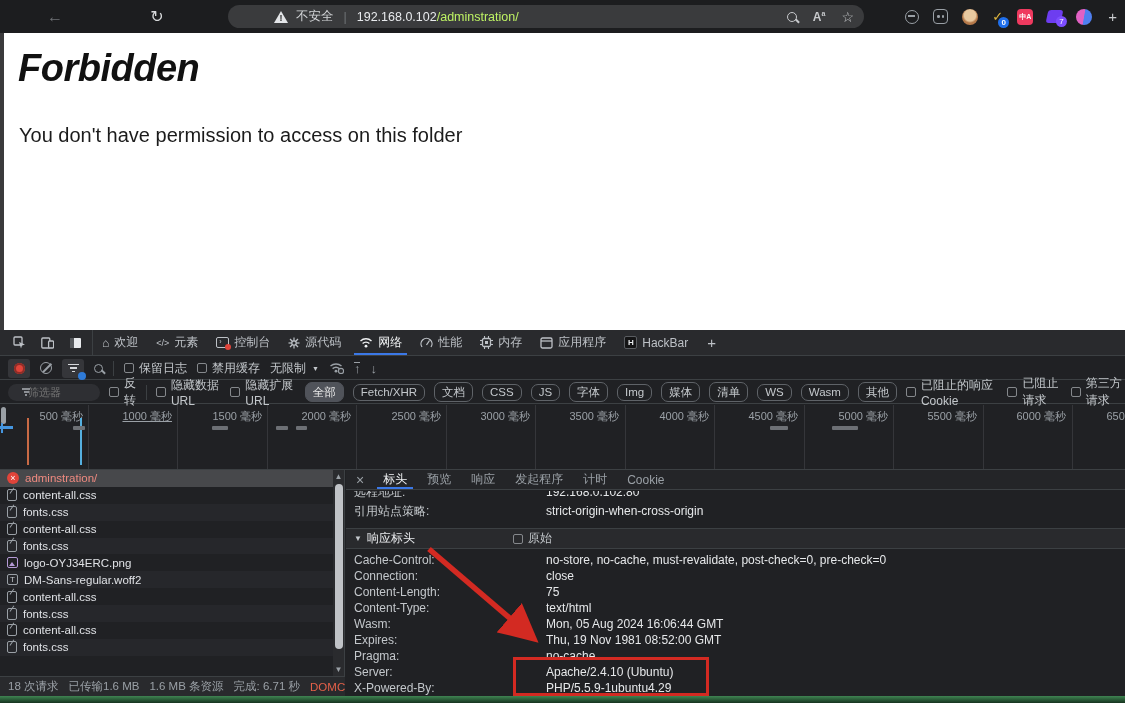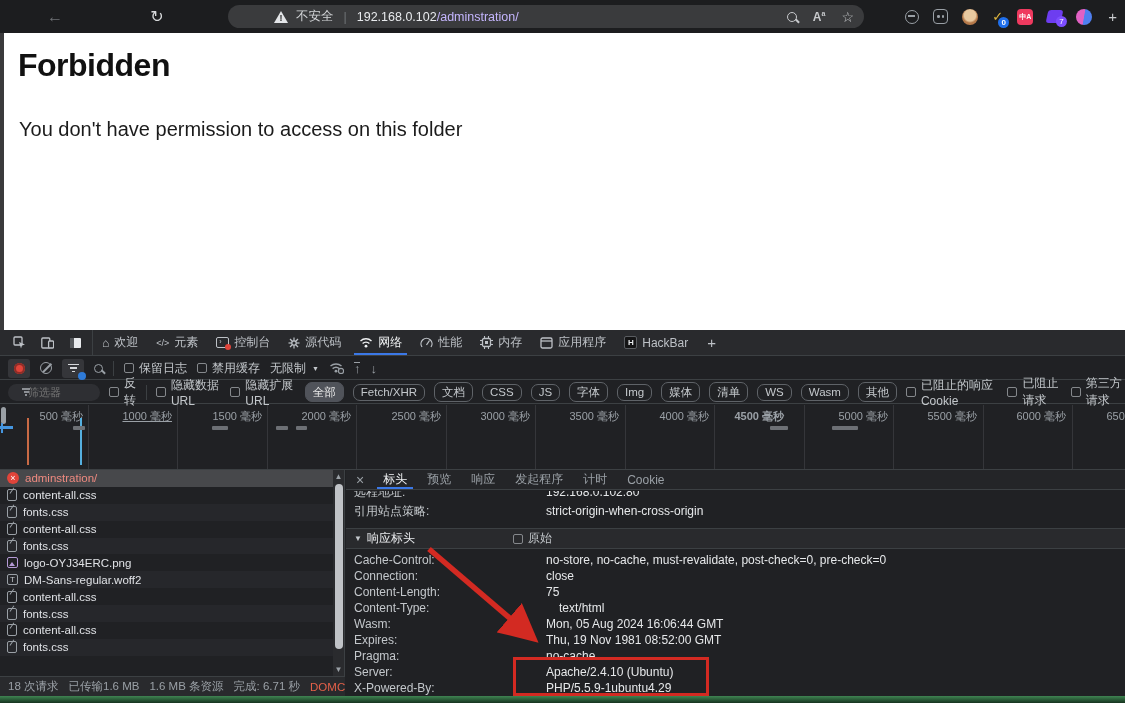--- a/index.html
+++ b/index.html
@@ -10,21 +10,21 @@
   .browser-bar { position:absolute; left:0; top:0; width:1125px; height:33px; background:#1c1d1f; display:flex; align-items:center; }
   .nav-btn { width:26px; height:26px; display:flex; align-items:center; justify-content:center; font-size:16px; border-radius:5px; }
   .back { color:#6f7276; margin-left:42px; }
   .reload { color:#d6d8da; margin-left:76px; }
   .url-pill { position:absolute; left:228px; top:5px; width:636px; height:23px; background:#3a3b3d; border-radius:12px; display:flex; align-items:center; color:#cfd1d4; font-size:12.5px; }
   .warn-tri { width:0; height:0; border-left:7px solid transparent; border-right:7px solid transparent; border-bottom:12px solid #e3e5e8; position:relative; margin-left:46px; }
   .warn-tri i { position:absolute; left:-1.5px; top:2px; font-style:normal; color:#2b2b2b; font-size:9px; font-weight:bold; }
   .sec-label { margin-left:8px; color:#d2d4d7; }
   .pill-sep { color:#6f7276; margin:0 10px; }
   .host { color:#e8eaed; }
-  .path { color:#c4b5fd; }
+  .path { color:#bef264; }
   .pill-icons { position:absolute; right:10px; top:0; height:23px; display:flex; align-items:center; gap:16px; }
   .mag { width:10px; height:10px; border:1.6px solid #c7c9cc; border-radius:50%; position:relative; }
   .mag:after { content:""; position:absolute; width:5px; height:1.6px; background:#c7c9cc; transform:rotate(45deg); right:-4.5px; bottom:-1.5px; }
   .readaloud { color:#c7c9cc; font-size:12px; font-weight:bold; }
   .readaloud sup { font-size:7px; }
   .star { color:#c7c9cc; font-size:14px; }
   .ext-area { position:absolute; right:0; top:0; height:33px; display:flex; align-items:center; gap:14px; padding-right:8px; }
   .blockicon { width:14px; height:14px; border:1.6px solid #9aa0a6; border-radius:50%; position:relative; }
   .blockicon:after { content:""; position:absolute; left:2px; top:4.6px; width:6.5px; height:1.6px; background:#9aa0a6; }
   .extsq { width:15px; height:15px; border:1.6px solid #9aa0a6; border-radius:4px; display:flex; align-items:center; justify-content:center; gap:2px; }
@@ -33,21 +33,21 @@
   .badge { position:absolute; right:-6px; bottom:-4px; min-width:11px; height:11px; background:#1f6feb; border-radius:6px; color:#fff; font-size:8px; display:flex; align-items:center; justify-content:center; padding:0 2px; }
   .chk-ext { position:relative; color:#e0b73f; font-size:13px; font-weight:bold; }
   .trans-ext { width:16px; height:16px; background:#ef3a5f; border-radius:4px; color:#fff; font-size:7px; font-weight:bold; display:flex; align-items:center; justify-content:center; }
   .purple-ext { position:relative; width:15px; height:13px; background:#6d3df0; border-radius:3px; transform:skewX(-12deg); }
   .purple-ext .badge { background:#7c4dff; transform:skewX(12deg); }
   .brain-ext { width:16px; height:16px; border-radius:50%; background:linear-gradient(100deg,#e161c4 0 48%,#4f7ff0 52% 100%); }
   .split-plus { color:#c7c9cc; font-size:15px; margin-left:2px; }
 
   
   .page { position:absolute; left:0; top:33px; width:1125px; height:297px; background:#ffffff; border-left:4px solid #3a3a3c; }
-  .page h1 { font-size:32px; font-weight:700; color:#111; margin:14px 0 0 14px; letter-spacing:-0.5px; }
+  .page h1 { font-size:38px; font-weight:700; color:#111; margin:14px 0 0 14px; letter-spacing:-0.5px;font-style:italic; }
   .page p { font-size:20px; color:#1b1b1b; margin:34px 0 0 15px; }
 
   
   .devtools { position:absolute; left:0; top:330px; width:1125px; height:366px; background:#202124; color:#c8cbcf; font-size:12px; }
 
   .dt-tabs { position:absolute; top:0; left:0; right:0; height:26px; background:#292a2d; display:flex; align-items:stretch; border-bottom:1px solid #3c4043; }
   .dt-left-icons { display:flex; align-items:center; gap:6px; padding:0 6px 0 8px; border-right:1px solid #3c4043; }
   .ibtn { width:22px; height:20px; display:flex; align-items:center; justify-content:center; }
   .dt-tab { display:flex; align-items:center; gap:5px; padding:0 9px; color:#bdc1c6; position:relative; }
   .dt-tab.active { color:#f1f3f4; }
@@ -377,21 +377,21 @@
       <div class="tl-col" style="left:983px;"></div>
       <div class="tl-col" style="left:1072px;"></div>
     <span class="tick" style="right:1042px;">500 毫秒</span>
     <span class="tick" style="right:953px;text-decoration:underline;">1000 毫秒</span>
     <span class="tick" style="right:863px;">1500 毫秒</span>
     <span class="tick" style="right:774px;">2000 毫秒</span>
     <span class="tick" style="right:684px;">2500 毫秒</span>
     <span class="tick" style="right:595px;">3000 毫秒</span>
     <span class="tick" style="right:506px;">3500 毫秒</span>
     <span class="tick" style="right:416px;">4000 毫秒</span>
-    <span class="tick" style="right:341px;font-weight:bold;">4500 毫秒</span>
+    <span class="tick" style="right:327px;">4500 毫秒</span>
     <span class="tick" style="right:237px;">5000 毫秒</span>
     <span class="tick" style="right:148px;">5500 毫秒</span>
     <span class="tick" style="right:59px;">6000 毫秒</span>
     <span class="tick" style="right:-31px;">6500 毫秒</span>
     <span class="ov-grip"></span>
     <span class="range-mark"></span>
     <span class="marker m-dcl"></span>
     <span class="marker m-load"></span>
     <span class="wdash" style="left:73px; width:12px;"></span>
     <span class="wdash" style="left:212px; width:16px;"></span>
@@ -485,21 +485,21 @@
           <span class="v">no-store, no-cache, must-revalidate, post-check=0, pre-check=0</span>
         </div>
       <div class="kv" style="top:77px;">
           <span class="k">Connection:</span>
           <span class="v">close</span>
         </div>
       <div class="kv" style="top:93px;">
           <span class="k">Content-Length:</span>
           <span class="v">75</span>
         </div>
-      <div class="kv" style="top:109px;gap:13px;">
+      <div class="kv" style="top:109px;">
           <span class="k">Content-Type:</span>
           <span class="v">text/html</span>
         </div>
       <div class="kv" style="top:125px;">
           <span class="k">Wasm:</span>
           <span class="v">Mon, 05 Aug 2024 16:06:44 GMT</span>
         </div>
       <div class="kv" style="top:141px;">
           <span class="k">Expires:</span>
           <span class="v">Thu, 19 Nov 1981 08:52:00 GMT</span>

